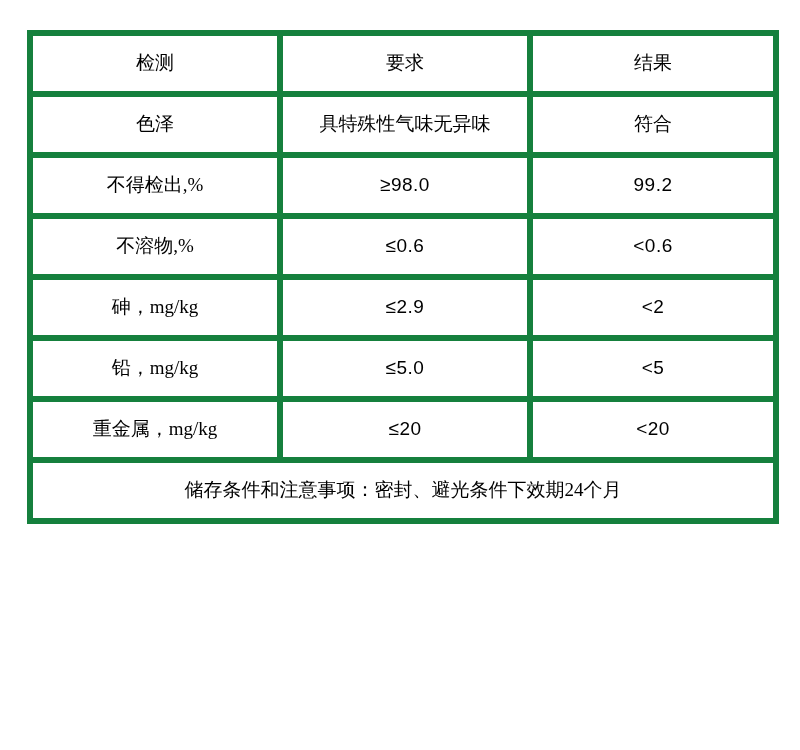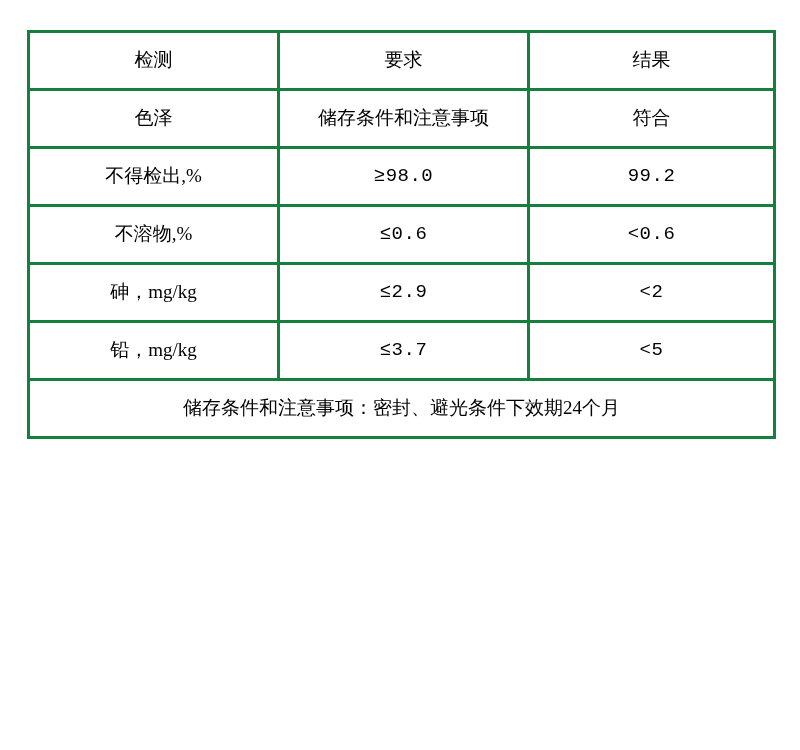--- a/index.html
+++ b/index.html
@@ -19,34 +19,34 @@
     left: 27px;
     top: 30px;
     width: 746px;
   }
   table.spec {
     border-collapse: collapse;
     width: 746px;
     table-layout: fixed;
   }
   table.spec td {
-    border: 3px solid #15803d;
+    border: 6px solid #15803d;
     text-align: center;
     vertical-align: middle;
     font-size: 19px;
     line-height: 1.2;
     padding: 0;
     height: 55px;
     white-space: nowrap;
   }
   col.c1 { width: 250px; }
   col.c2 { width: 250px; }
   col.c3 { width: 246px; }
   .num {
-    font-family: Liberation Mono, monospace;
+    font-family: Liberation Sans, sans-serif;
     letter-spacing: 0.5px;
   }
   .footer-row td {
     height: 42px;
     text-align: left;
     font-size: 17px;
     padding-left: 6px;
     white-space: nowrap;
   }
 </style>
@@ -62,21 +62,21 @@
     </colgroup>
     <tbody>
       <tr>
         <td>检测</td>
         <td>要求</td>
         <td>结果</td>
       </tr>
 
       <tr>
         <td>色泽</td>
-        <td>储存条件和注意事项</td>
+        <td>具特殊性气味无异味</td>
         <td>符合</td>
       </tr>
 
 
 
       <tr>
         <td>不得检出,%</td>
         <td class="num">≥98.0</td>
         <td class="num">99.2</td>
       </tr>
@@ -89,24 +89,29 @@
       </tr>
 
       <tr>
         <td>砷，mg/kg</td>
         <td class="num">≤2.9</td>
         <td class="num">&lt;2</td>
       </tr>
 
       <tr>
         <td>铅，mg/kg</td>
-        <td class="num">≤3.7</td>
+        <td class="num">≤5.0</td>
         <td class="num">&lt;5</td>
       </tr>
 
+      <tr>
+        <td>重金属，mg/kg</td>
+        <td class="num">≤20</td>
+        <td class="num">&lt;20</td>
+      </tr>
 
 
 
       <tr class="footer-row">
         <td colspan="3">储存条件和注意事项：密封、避光条件下效期24个月</td>
       </tr>
     </tbody>
   </table>
 </div>
 

